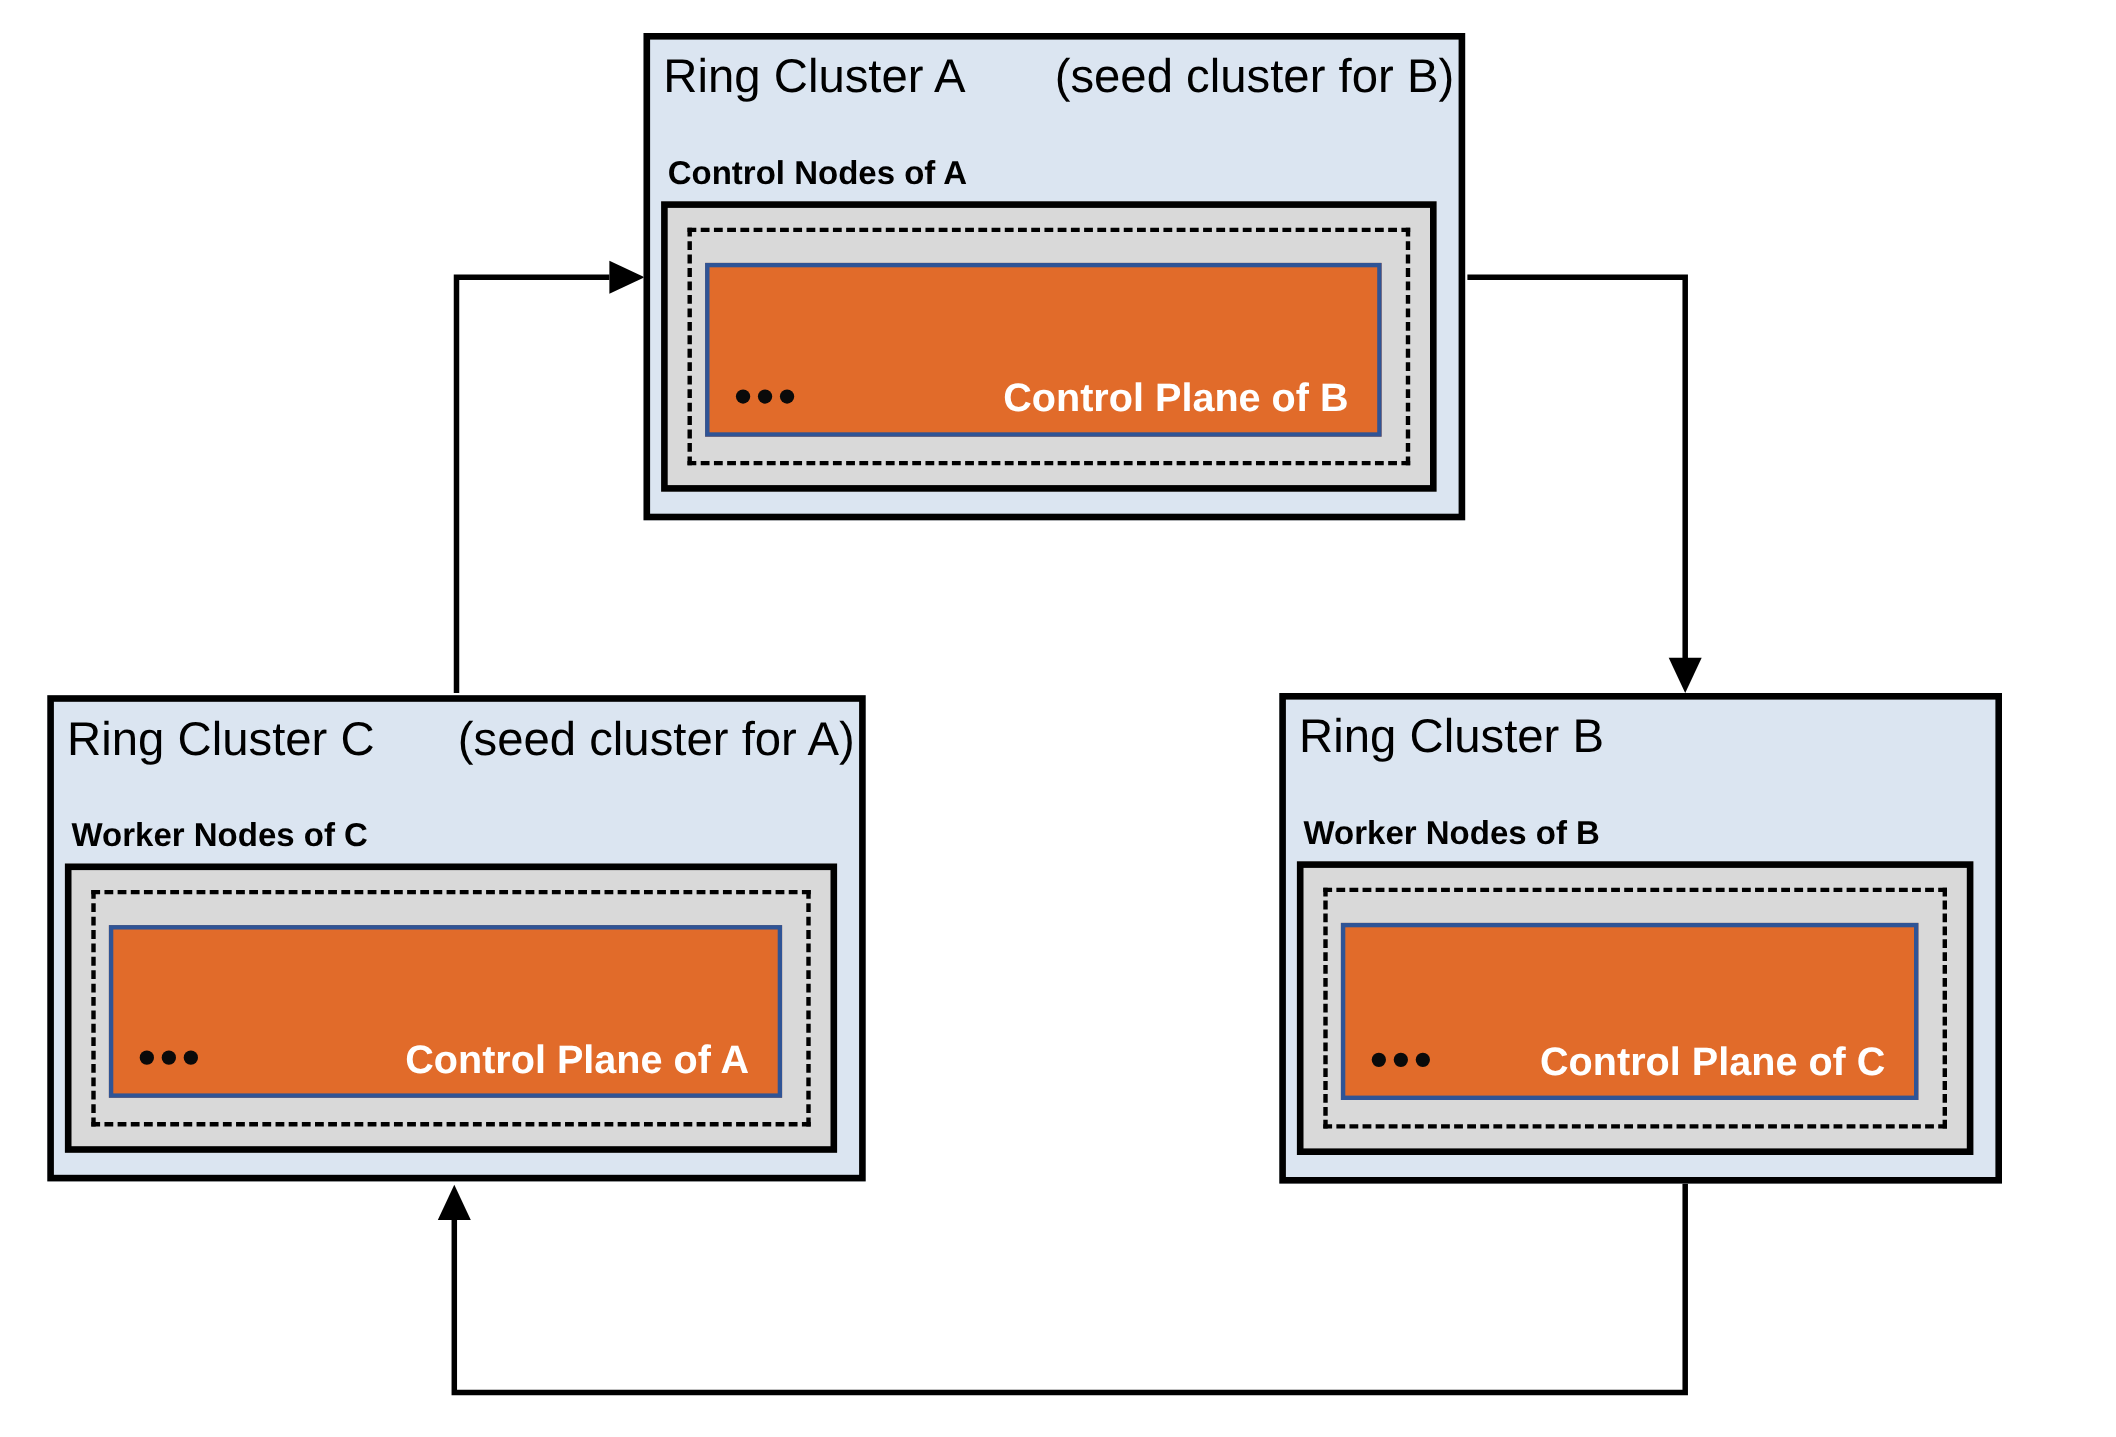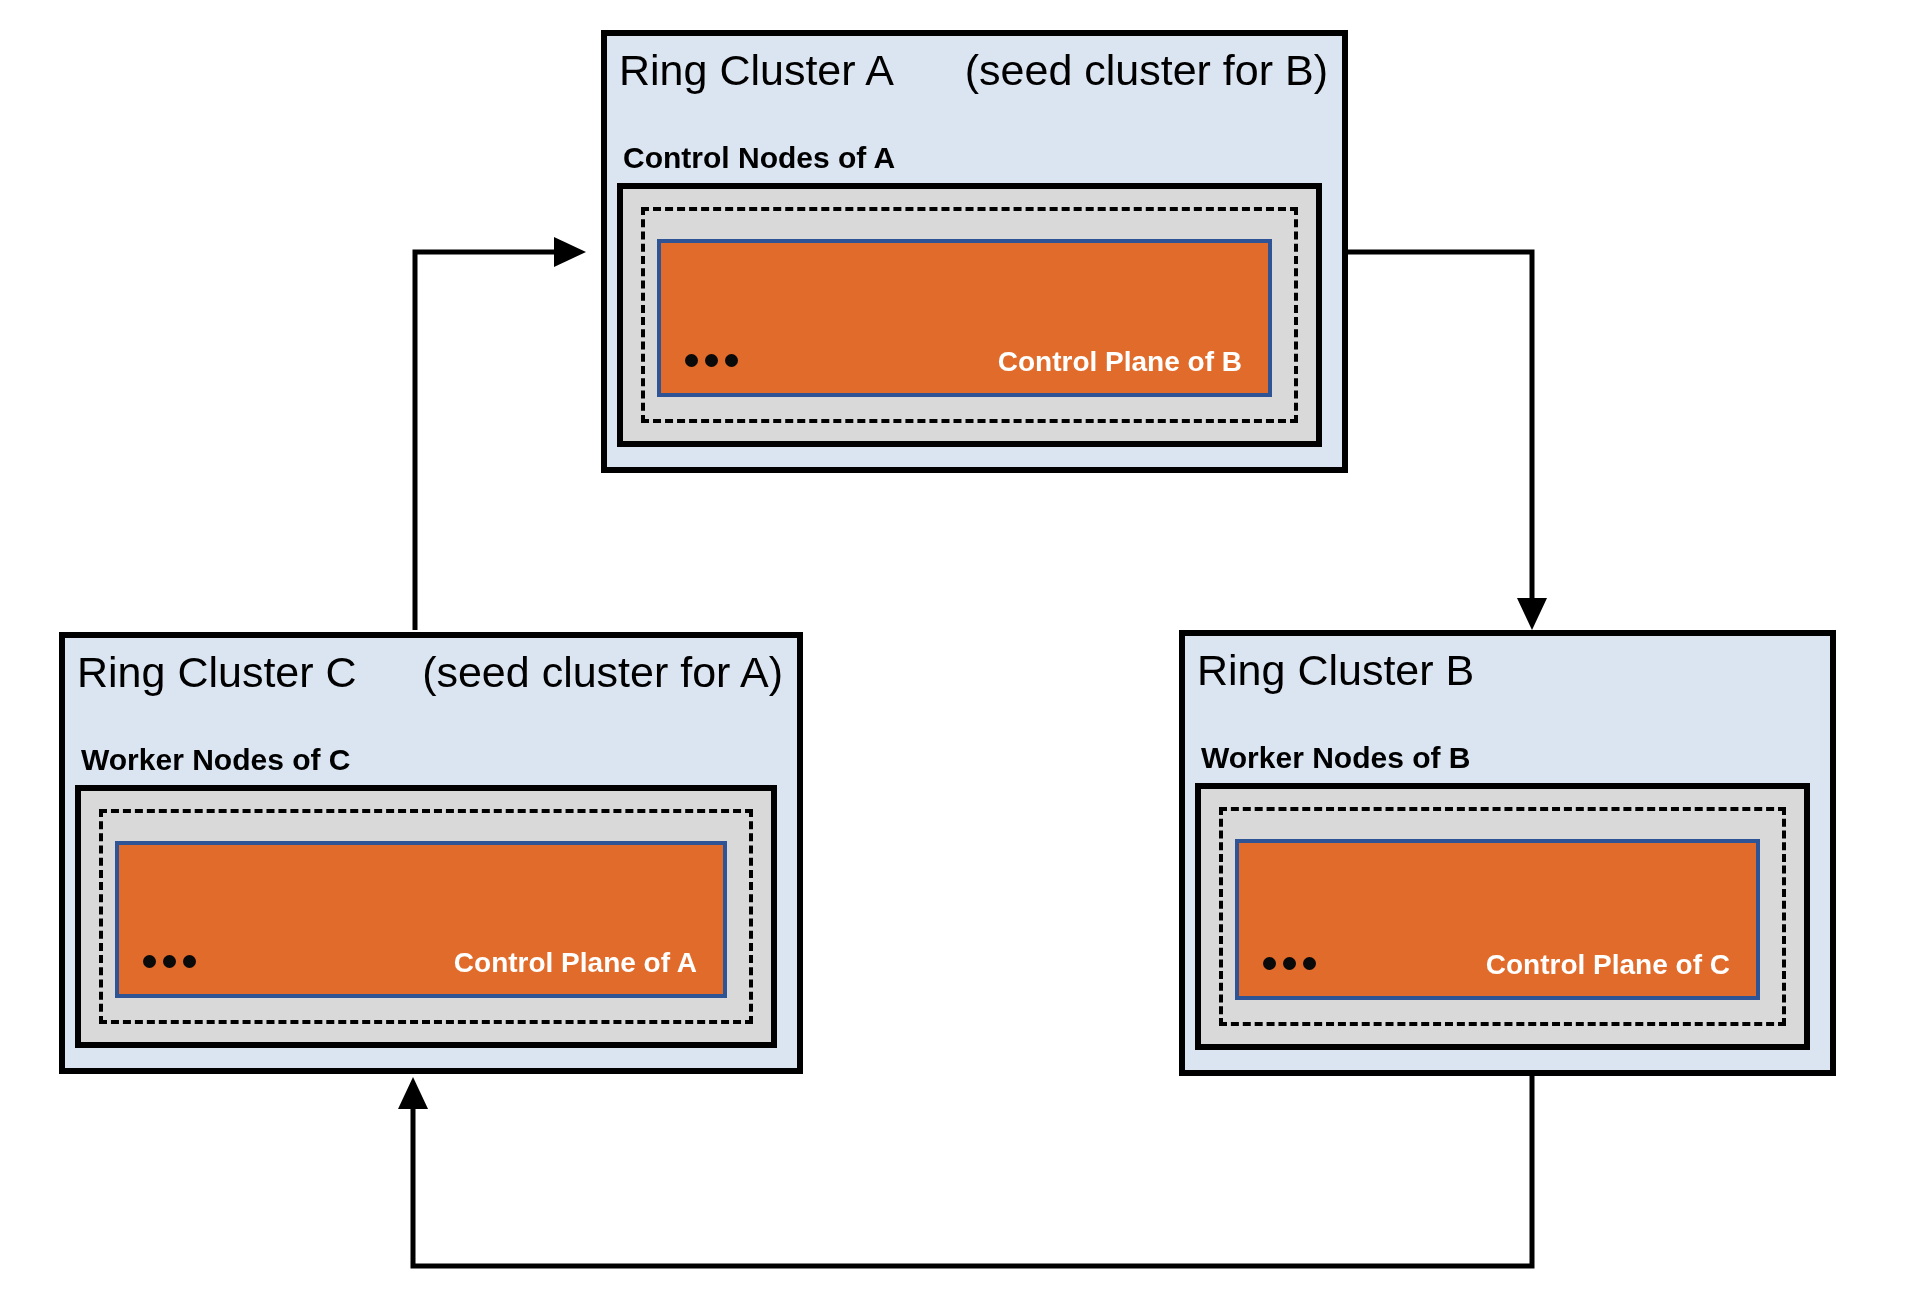--- a/index.html
+++ b/index.html
@@ -20,33 +20,32 @@
   }
   .arrows-layer{position:absolute;left:0;top:0;width:1924px;height:1306px;}
   .arrows-layer path{stroke:var(--arrow);stroke-width:5;fill:none;}
   .arrows-layer polygon{fill:var(--arrow);stroke:none;}
 
   .cluster{
     position:absolute;
     background:var(--cluster-bg);
     border:6px solid var(--cluster-border);
     box-sizing:border-box;
-    margin-left:16px;
   }
   .cluster-a{left:585px;top:30px;width:747px;height:443px;}
   .cluster-b{left:1163px;top:630px;width:657px;height:446px;}
   .cluster-c{left:43px;top:632px;width:744px;height:442px;}
 
   .title-main{
     position:absolute;left:12px;top:8px;
     font-size:43px;line-height:52px;font-weight:400;color:#000;
     white-space:nowrap;
   }
   .title-note{
-    position:absolute;right:14px;top:8px;
+    position:absolute;right:4px;top:8px;
     font-size:43px;line-height:52px;font-weight:400;color:#000;
     white-space:nowrap;
   }
   .worker-label{
     position:absolute;left:16px;top:104px;
     font-size:30px;line-height:36px;font-weight:700;color:#000;
     white-space:nowrap;
   }
   .worker-box{
     position:absolute;left:10px;right:20px;top:147px;bottom:20px;
@@ -63,21 +62,21 @@
     position:absolute;left:12px;right:22px;top:28px;bottom:22px;
     background:var(--cp-bg);
     border:4px solid var(--cp-border);
     box-sizing:border-box;
     display:flex;align-items:flex-end;justify-content:space-between;
     padding:0 26px 14px 24px;
   }
   .dots{display:flex;gap:7px;margin-bottom:12px;}
   .dot{width:13px;height:13px;border-radius:50%;background:#0a0a0a;display:block;}
   .cp-label{
-    font-size:28px;line-height:34px;font-weight:700;color:#ffffff;
+    font-size:36px;line-height:34px;font-weight:700;color:#ffffff;
     white-space:nowrap;
   }
 </style>
 </head>
 <body>
 
 <div class="canvas">
 
   <svg class="arrows-layer" viewBox="0 0 1924 1306" xmlns="http://www.w3.org/2000/svg">
     <g>

